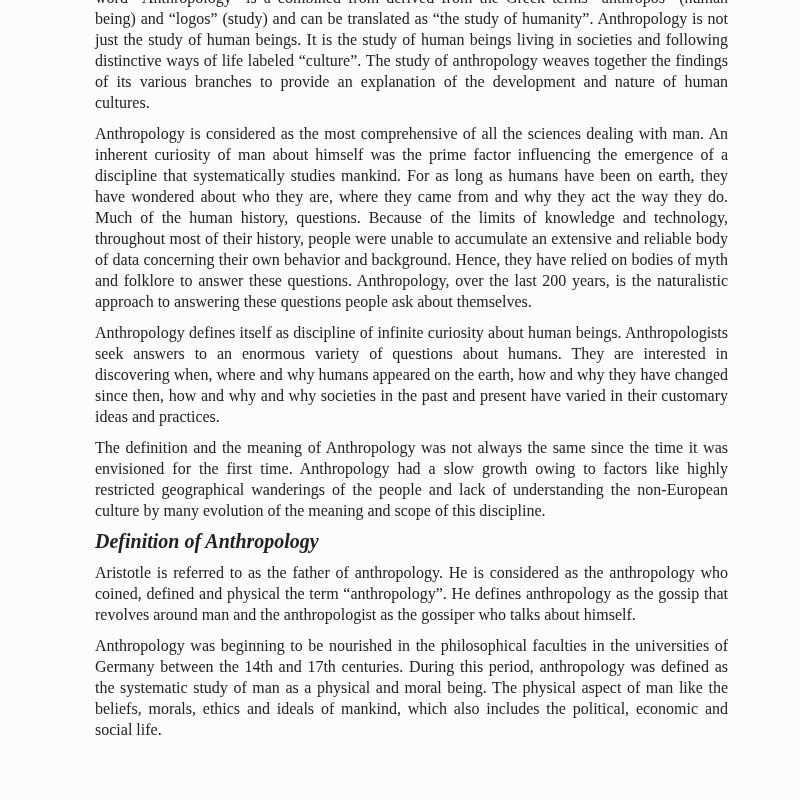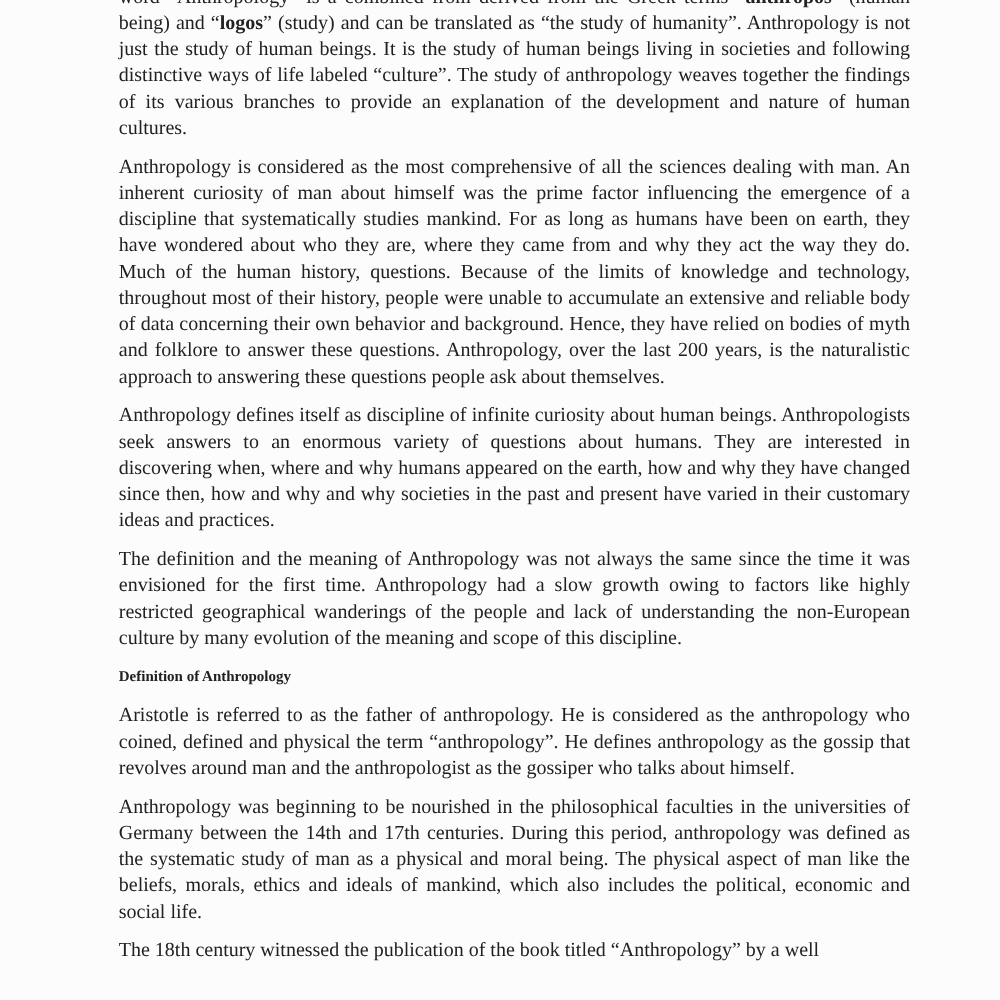--- a/index.html
+++ b/index.html
@@ -25,27 +25,28 @@
     font-size: 16px;
     line-height: 21px;
     color: #212121;
     text-align: justify;
   }
   .content p {
     margin: 0 0 10px 0;
   }
   .content h3 {
     margin: 0 0 10px 0;
-    font-size: 12px;
+    font-size: 20px;
     line-height: 21px;
     font-weight: bold;
+    font-style: italic;
     text-align: left;
   }
   b.term {
-    font-weight: bold;
+    font-weight: normal;
   }
 </style>
 </head>
 <body>
 
 <div class="page">
   <div class="content">
 
     <p>
       <span>word “Anthropology” is a combined from derived from the Greek terms “</span><b class="term">anthropos</b><span>” (human being) and “</span><b class="term">logos</b><span>” (study) and can be translated as “the study of humanity”. Anthropology is not just the study of human beings. It is the study of human beings living in societies and following distinctive ways of life labeled “culture”. The study of anthropology weaves together the findings of its various branches to provide an explanation of the development and nature of human cultures.</span>
@@ -56,16 +57,15 @@
     <p>Anthropology defines itself as discipline of infinite curiosity about human beings. Anthropologists seek answers to an enormous variety of questions about humans. They are interested in discovering when, where and why humans appeared on the earth, how and why they have changed since then, how and why and why societies in the past and present have varied in their customary ideas and practices.</p>
 
     <p>The definition and the meaning of Anthropology was not always the same since the time it was envisioned for the first time. Anthropology had a slow growth owing to factors like highly restricted geographical wanderings of the people and lack of understanding the non-European culture by many evolution of the meaning and scope of this discipline.</p>
 
     <h3>Definition of Anthropology</h3>
 
     <p>Aristotle is referred to as the father of anthropology. He is considered as the anthropology who coined, defined and physical the term “anthropology”. He defines anthropology as the gossip that revolves around man and the anthropologist as the gossiper who talks about himself.</p>
 
     <p>Anthropology was beginning to be nourished in the philosophical faculties in the universities of Germany between the 14th and 17th centuries. During this period, anthropology was defined as the systematic study of man as a physical and moral being. The physical aspect of man like the beliefs, morals, ethics and ideals of mankind, which also includes the political, economic and social life.</p>
 
-    <p>The 18th century witnessed the publication of the book titled “Anthropology” by a well</p>
 
   </div>
 </div>
 
 </body></html>

